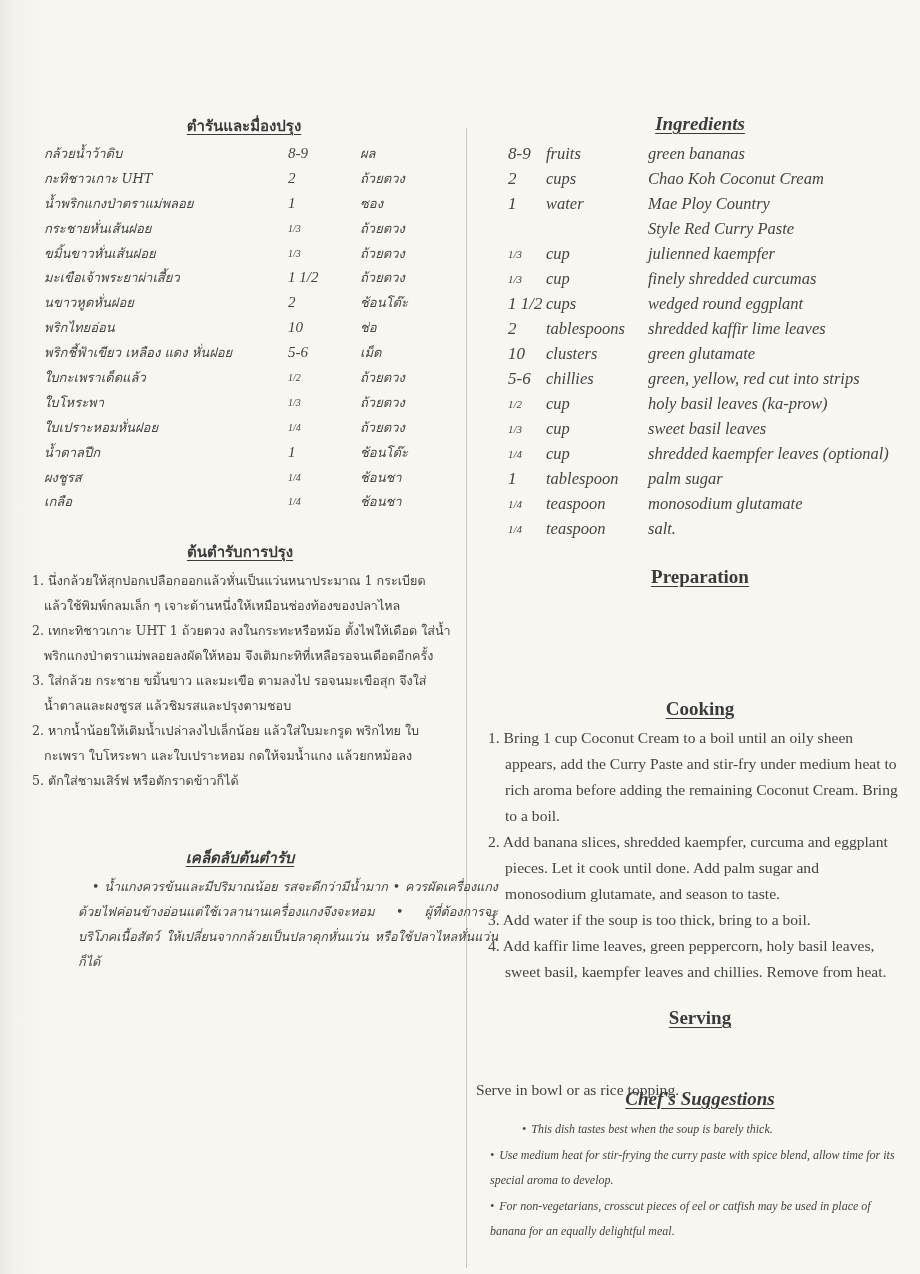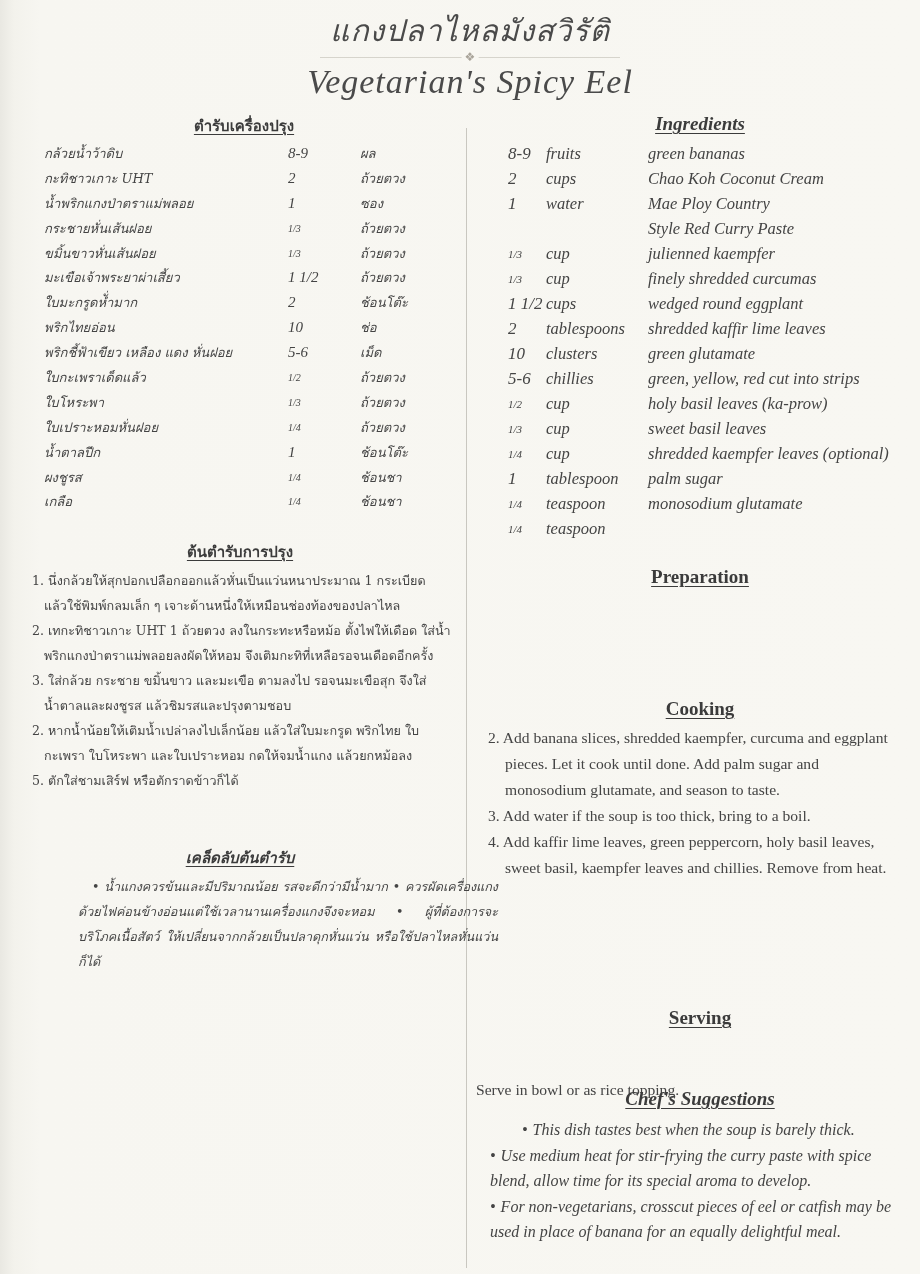--- a/index.html
+++ b/index.html
@@ -90,41 +90,34 @@
 
     .en-body {
       font-family: "Liberation Serif", serif; font-size: 15.6px; color: #444; line-height: 26px;
     }
     .prep-text { position: absolute; left: 490px; top: 594px; width: 410px; text-indent: 16px; }
     .cooking-list { position: absolute; left: 488px; top: 725px; width: 412px; }
     .cook-step { padding-left: 17px; text-indent: -17px; }
     .serving-text { position: absolute; left: 476px; top: 1035px; width: 400px; margin-top: 42px; }
     .chef-list {
       position: absolute; left: 490px; top: 1117px; width: 412px;
-      font-family: "Liberation Serif", serif; font-style: italic; font-size: 16px; color: #444; line-height: 25.5px;
+      font-family: "Liberation Serif", serif; font-style: italic; font-size: 12px; color: #444; line-height: 25.5px;
     }
     .chef-item.first { text-indent: 16px; }
     .bullet { display: inline-block; margin-right: 5px; }
   </style>
 </head>
 <body>
 
 <div class="page">
 
-  <div class="title-block">
-    <div class="title-th">แกงปลาไหลมังสวิรัติ</div>
-    <div class="title-divider">
-      <span class="title-ornament">❖</span>
-    </div>
-    <div class="title-en">Vegetarian's Spicy Eel</div>
-  </div>
 
   <div class="col-divider"></div>
 
-  <div class="section-title th-title" style="left:44px; top:114px; width:400px;">ตำรับเครื่องปรุง</div>
+  <div class="section-title th-title" style="left:44px; top:114px; width:400px;">ตำรันและมื่องปรุง</div>
   <div class="th-ingredients" id="th-ingredients">
       <div class="th-row">
         <span class="name">กล้วยน้ำว้าดิบ</span>
         <span class="qty">8-9</span>
         <span class="unit">ผล</span>
       </div>
       <div class="th-row">
         <span class="name">กะทิชาวเกาะ UHT</span>
         <span class="qty">2</span>
         <span class="unit">ถ้วยตวง</span>
@@ -143,21 +136,21 @@
         <span class="name">ขมิ้นขาวหั่นเส้นฝอย</span>
         <span class="qty small">1/3</span>
         <span class="unit">ถ้วยตวง</span>
       </div>
       <div class="th-row">
         <span class="name">มะเขือเจ้าพระยาผ่าเสี้ยว</span>
         <span class="qty">1 1/2</span>
         <span class="unit">ถ้วยตวง</span>
       </div>
       <div class="th-row">
-        <span class="name">ใบมะกรูดหั่ำมาก</span>
+        <span class="name">นขาวหูดหั่นฝอย</span>
         <span class="qty">2</span>
         <span class="unit">ช้อนโต๊ะ</span>
       </div>
       <div class="th-row">
         <span class="name">พริกไทยอ่อน</span>
         <span class="qty">10</span>
         <span class="unit">ช่อ</span>
       </div>
       <div class="th-row">
         <span class="name">พริกชี้ฟ้าเขียว เหลือง แดง หั่นฝอย</span>
@@ -283,27 +276,29 @@
         <span class="name">palm sugar</span>
       </div>
       <div class="en-row">
         <span class="qty small">1/4</span>
         <span class="unit">teaspoon</span>
         <span class="name">monosodium glutamate</span>
       </div>
       <div class="en-row">
         <span class="qty small">1/4</span>
         <span class="unit">teaspoon</span>
+        <span class="name">salt.</span>
       </div>
     </div>
 
   <div class="section-title en-title" style="left:490px; top:566px; width:420px;">Preparation</div>
 
   <div class="section-title en-title" style="left:490px; top:698px; width:420px;">Cooking</div>
   <div class="en-body cooking-list" id="cooking-list">
+      <div class="cook-step">1. Bring 1 cup Coconut Cream to a boil until an oily sheen appears, add the Curry Paste and stir-fry under medium heat to rich aroma before adding the remaining Coconut Cream. Bring to a boil.</div>
       <div class="cook-step">2. Add banana slices, shredded kaempfer, curcuma and eggplant pieces. Let it cook until done. Add palm sugar and monosodium glutamate, and season to taste.</div>
       <div class="cook-step">3. Add water if the soup is too thick, bring to a boil.</div>
       <div class="cook-step">4. Add kaffir lime leaves, green peppercorn, holy basil leaves, sweet basil, kaempfer leaves and chillies. Remove from heat.</div>
     </div>
 
   <div class="section-title en-title" style="left:490px; top:1007px; width:420px;">Serving</div>
   <div class="en-body serving-text">Serve in bowl or as rice topping.</div>
 
   <div class="section-title en-title italic" style="left:490px; top:1088px; width:420px;">Chef's Suggestions</div>
   <div class="chef-list" id="chef-list">

